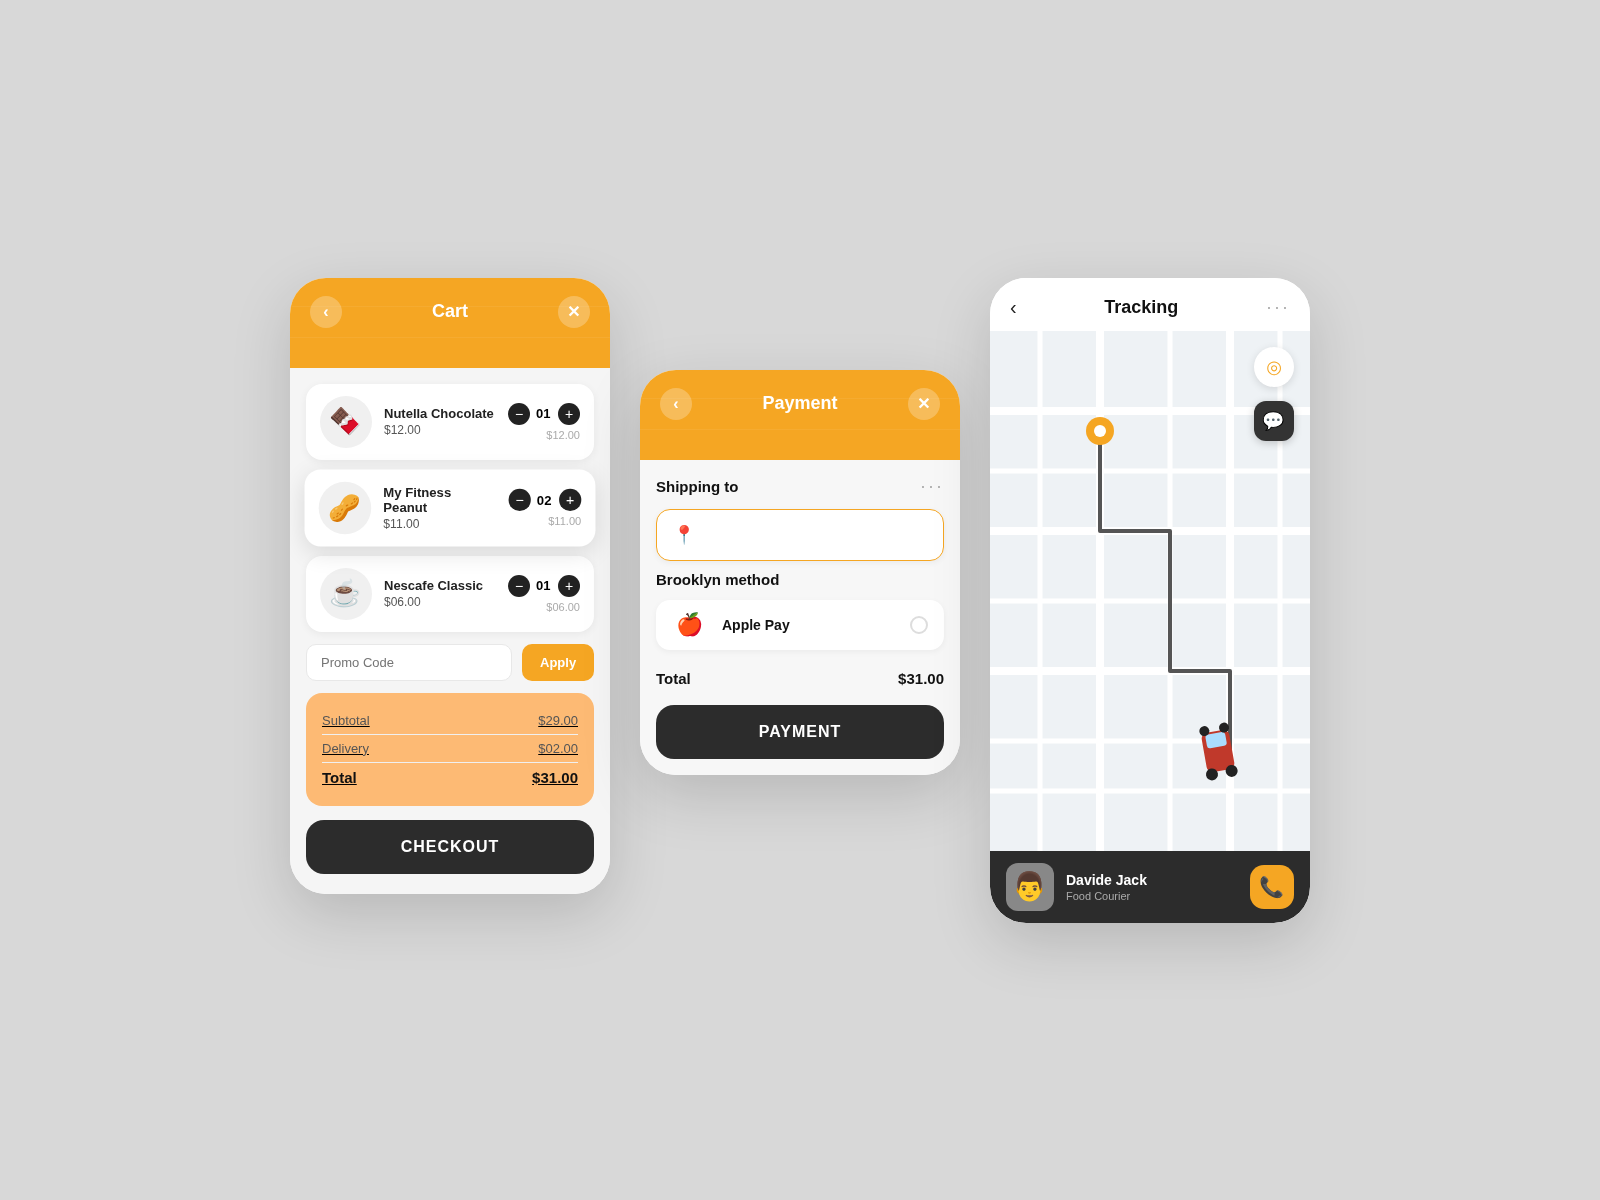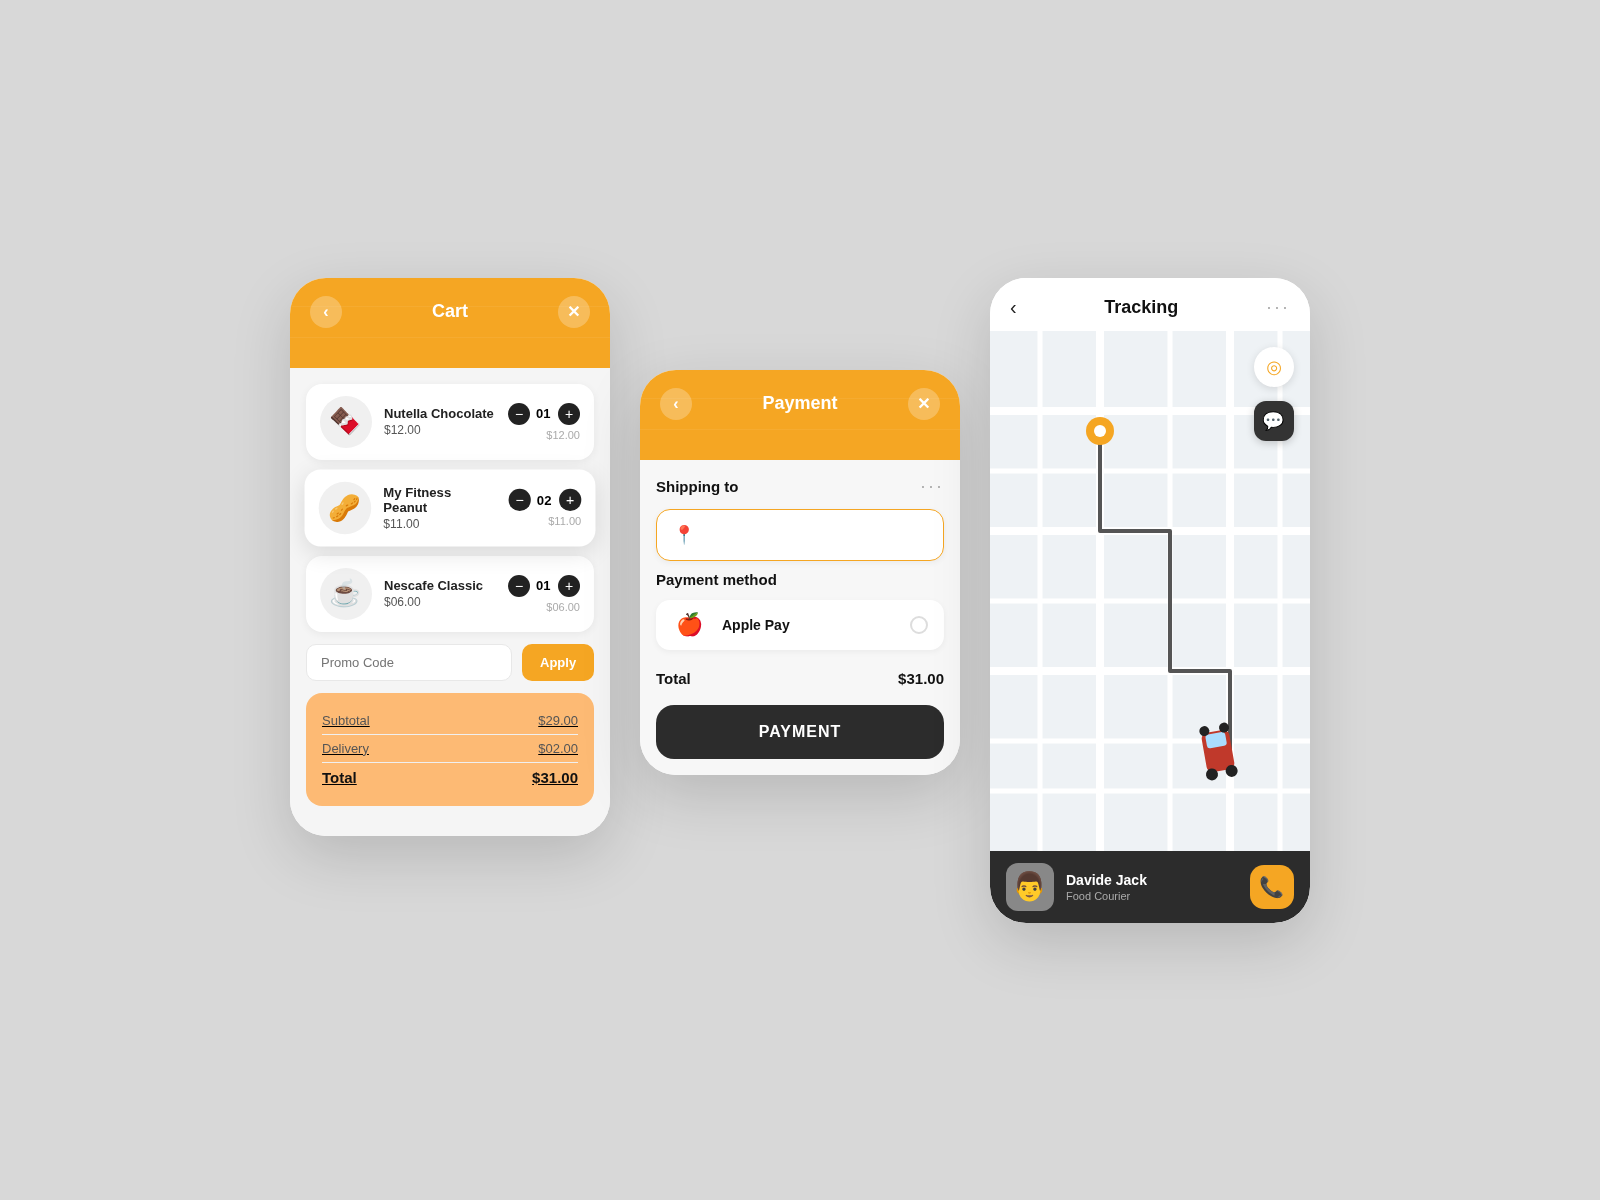--- a/index.html
+++ b/index.html
@@ -623,20 +623,21 @@
           <span class="summary-label">Delivery</span>
           <span class="summary-value">$02.00</span>
         </div>
         <div class="summary-row total">
           <span class="summary-label">Total</span>
           <span class="summary-value">$31.00</span>
         </div>
       </div>
 
       
+      <button class="checkout-btn">CHECKOUT</button>
 
     </div>
   </div>
 
   <div class="phone" style="margin-top: 92px;">
     <div class="orange-header">
       <div class="header-row">
         <button class="header-icon-btn">
           <span>‹</span>
         </button>
@@ -657,21 +658,21 @@
 
       
       <div class="address-card selected">
         <span class="addr-pin-icon">📍</span>
       </div>
 
       
 
       
       <div class="section-header" style="margin-top:10px;">
-        <span class="section-title">Payment method</span>
+        <span class="section-title">Brooklyn method</span>
       </div>
 
       
 
       
       <div class="payment-method-card">
         <div class="pm-icon apple-icon">🍎</div>
         <span class="pm-name">Apple Pay</span>
         <div class="pm-radio"></div>
       </div>

